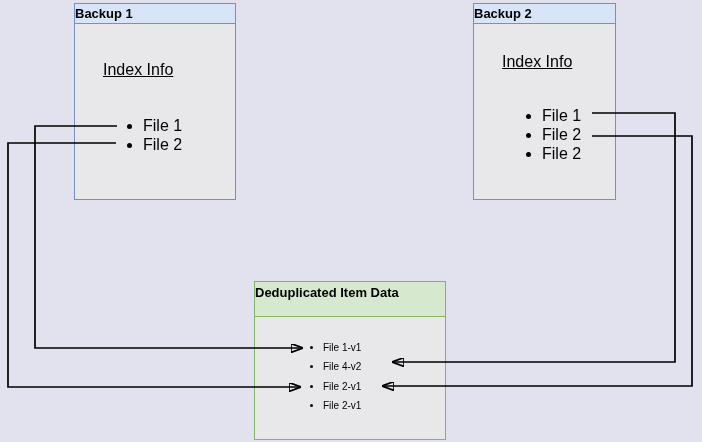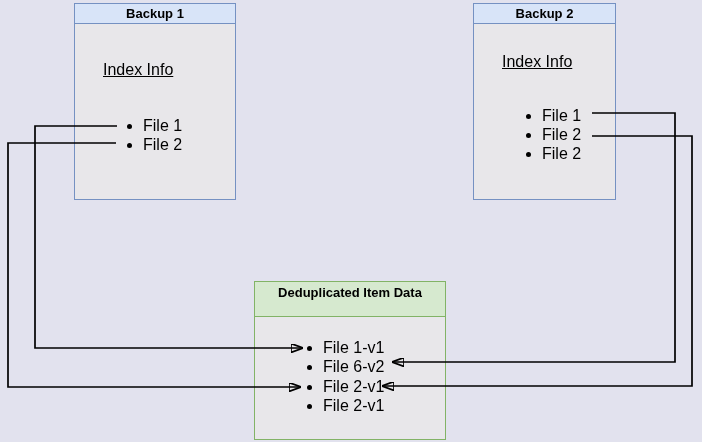--- a/index.html
+++ b/index.html
@@ -26,21 +26,21 @@
   }
   .box {
     position: absolute;
     background: var(--box-fill);
   }
   .box.blue { border: 1.3px solid var(--blue-border); }
   .box.green { border: 1.3px solid var(--green-border); }
   .box-header {
     position: absolute;
     left: 0; right: 0; top: 0;
-    text-align: center;
+    text-align: left;
     font-weight: bold;
     font-size: 13px;
   }
   .blue .box-header {
     height: 20px;
     line-height: 20px;
     background: var(--blue-fill);
     border-bottom: 1.3px solid var(--blue-border);
   }
   .green .box-header {
@@ -61,21 +61,21 @@
     position: absolute;
     margin: 0;
     padding-left: 68px;
     list-style: disc outside;
   }
   ul.file-list li {
     font-size: 16px;
     line-height: 19px;
     white-space: nowrap;
   }
-  .box.green ul.file-list li { font-size: 16px; line-height: 19.4px; }
+  .box.green ul.file-list li { font-size: 10px; line-height: 19.4px; }
   #backup1-box { left: 74px;  top: 3px;   width: 162px; height: 197px; }
   #backup2-box { left: 473px; top: 3px;   width: 143px; height: 197px; }
   #dedup-box   { left: 254px; top: 281px; width: 192px; height: 159px; }
   #backup1-box .subtitle { top: 56px; }
   #backup2-box .subtitle { top: 48px; }
   #backup1-box ul.file-list { top: 112px; }
   #backup2-box ul.file-list { top: 102px; }
   #dedup-box   ul.file-list { top: 56px; }
   svg.arrow-layer {
     position: absolute;
@@ -111,21 +111,21 @@
       <li>File 1</li>
       <li>File 2</li>
       <li>File 2</li>
     </ul>
   </div>
 
   <div class="box green" id="dedup-box">
     <div class="box-header">Deduplicated Item Data</div>
     <ul class="file-list">
       <li>File 1-v1</li>
-      <li>File 6-v2</li>
+      <li>File 4-v2</li>
       <li>File 2-v1</li>
       <li>File 2-v1</li>
     </ul>
   </div>
 
   <svg class="arrow-layer" viewBox="0 0 702 442" xmlns="http://www.w3.org/2000/svg">
     <defs>
       <marker id="arrowhead" markerUnits="userSpaceOnUse" markerWidth="12" markerHeight="9" refX="11" refY="4.5" orient="auto">
         <path d="M0,0 L12,4.5 L0,9 Z" fill="#000" stroke="none"></path>
       </marker>

